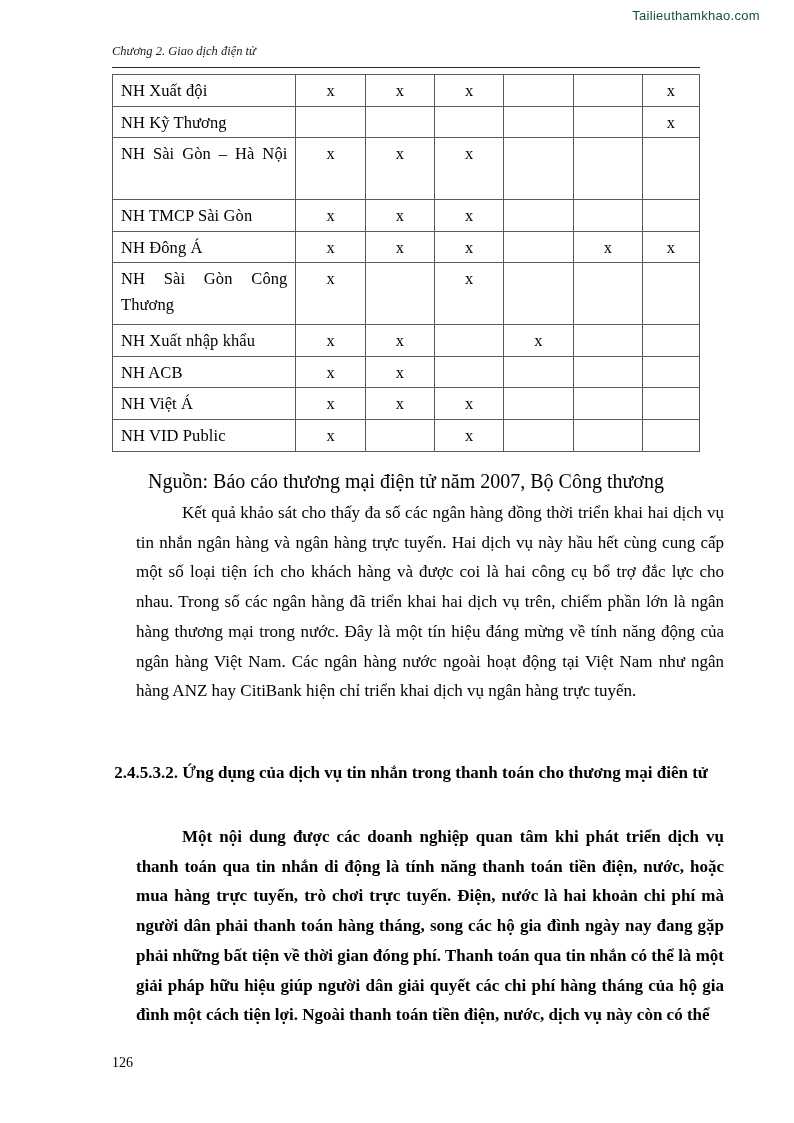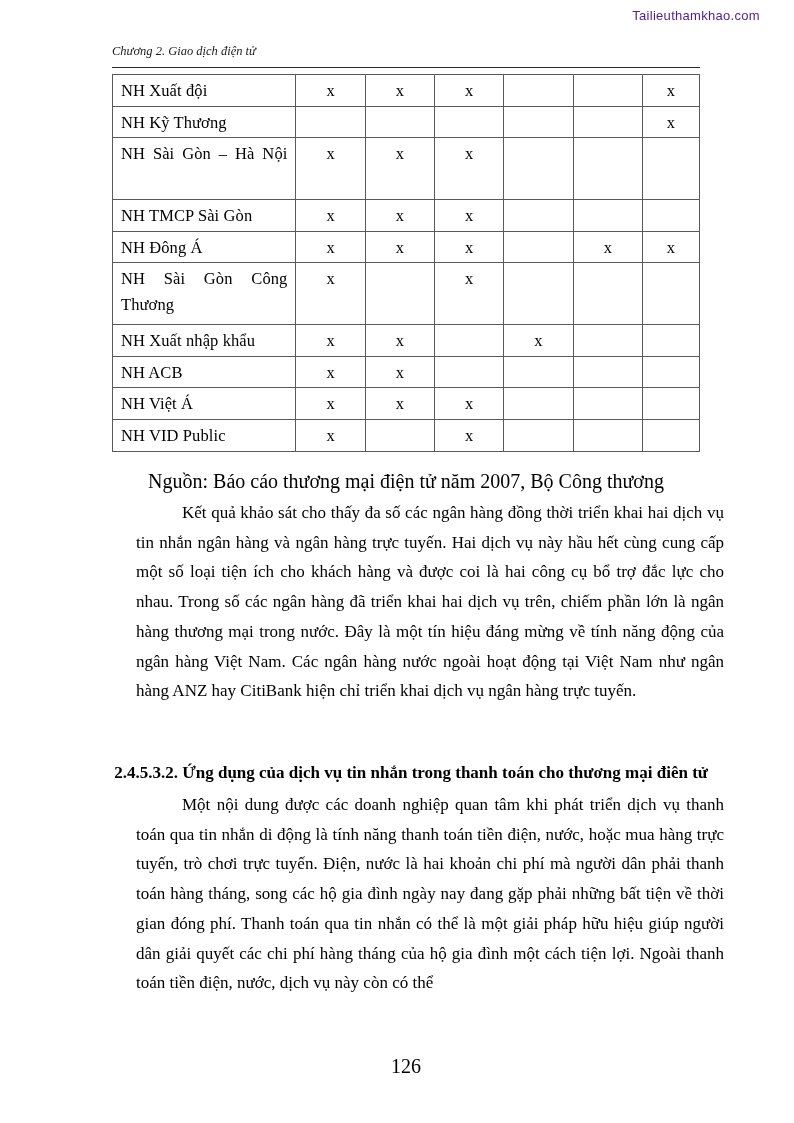--- a/index.html
+++ b/index.html
@@ -21,21 +21,21 @@
     box-sizing: border-box;
   }
   
   .watermark {
     position: absolute;
     top: 8px;
     right: 34px;
     font-family: "Liberation Sans", "DejaVu Sans", sans-serif;
     font-size: 13px;
     letter-spacing: 0.3px;
-    color: #4c1d95;
+    color: #14532d;
     user-select: none;
   }
   
   .running-header {
     position: absolute;
     top: 44px;
     left: 112px;
     width: 588px;
     border-bottom: 1px solid #2b2b2b;
     padding-bottom: 8px;
@@ -101,38 +101,38 @@
     width: 588px;
     font-size: 17px;
     line-height: 29.7px;
     text-align: justify;
     text-align-last: left;
     text-justify: inter-word;
     margin-left: 24px;
   }
   .para .indent { display: inline-block; width: 46px; }
   .p1 { top: 498px; }
-  .p2 { top: 790px; }
+  .p2 { top: 822px; font-weight: bold; }
   .heading {
     position: absolute;
     top: 758px;
     left: 108px;
     width: 600px;
     font-size: 17px;
     font-weight: bold;
     line-height: 29.5px;
     text-align: right;
   }
   .page-number {
     position: absolute;
     top: 1055px;
     left: 112px;
     width: 588px;
-    text-align: center;
-    font-size: 20px;
+    text-align: left;
+    font-size: 14px;
   }
 </style>
 </head>
 <body>
 
 <div class="page">
 
   <div class="watermark">Tailieuthamkhao.com</div>
 
   <div class="running-header">

